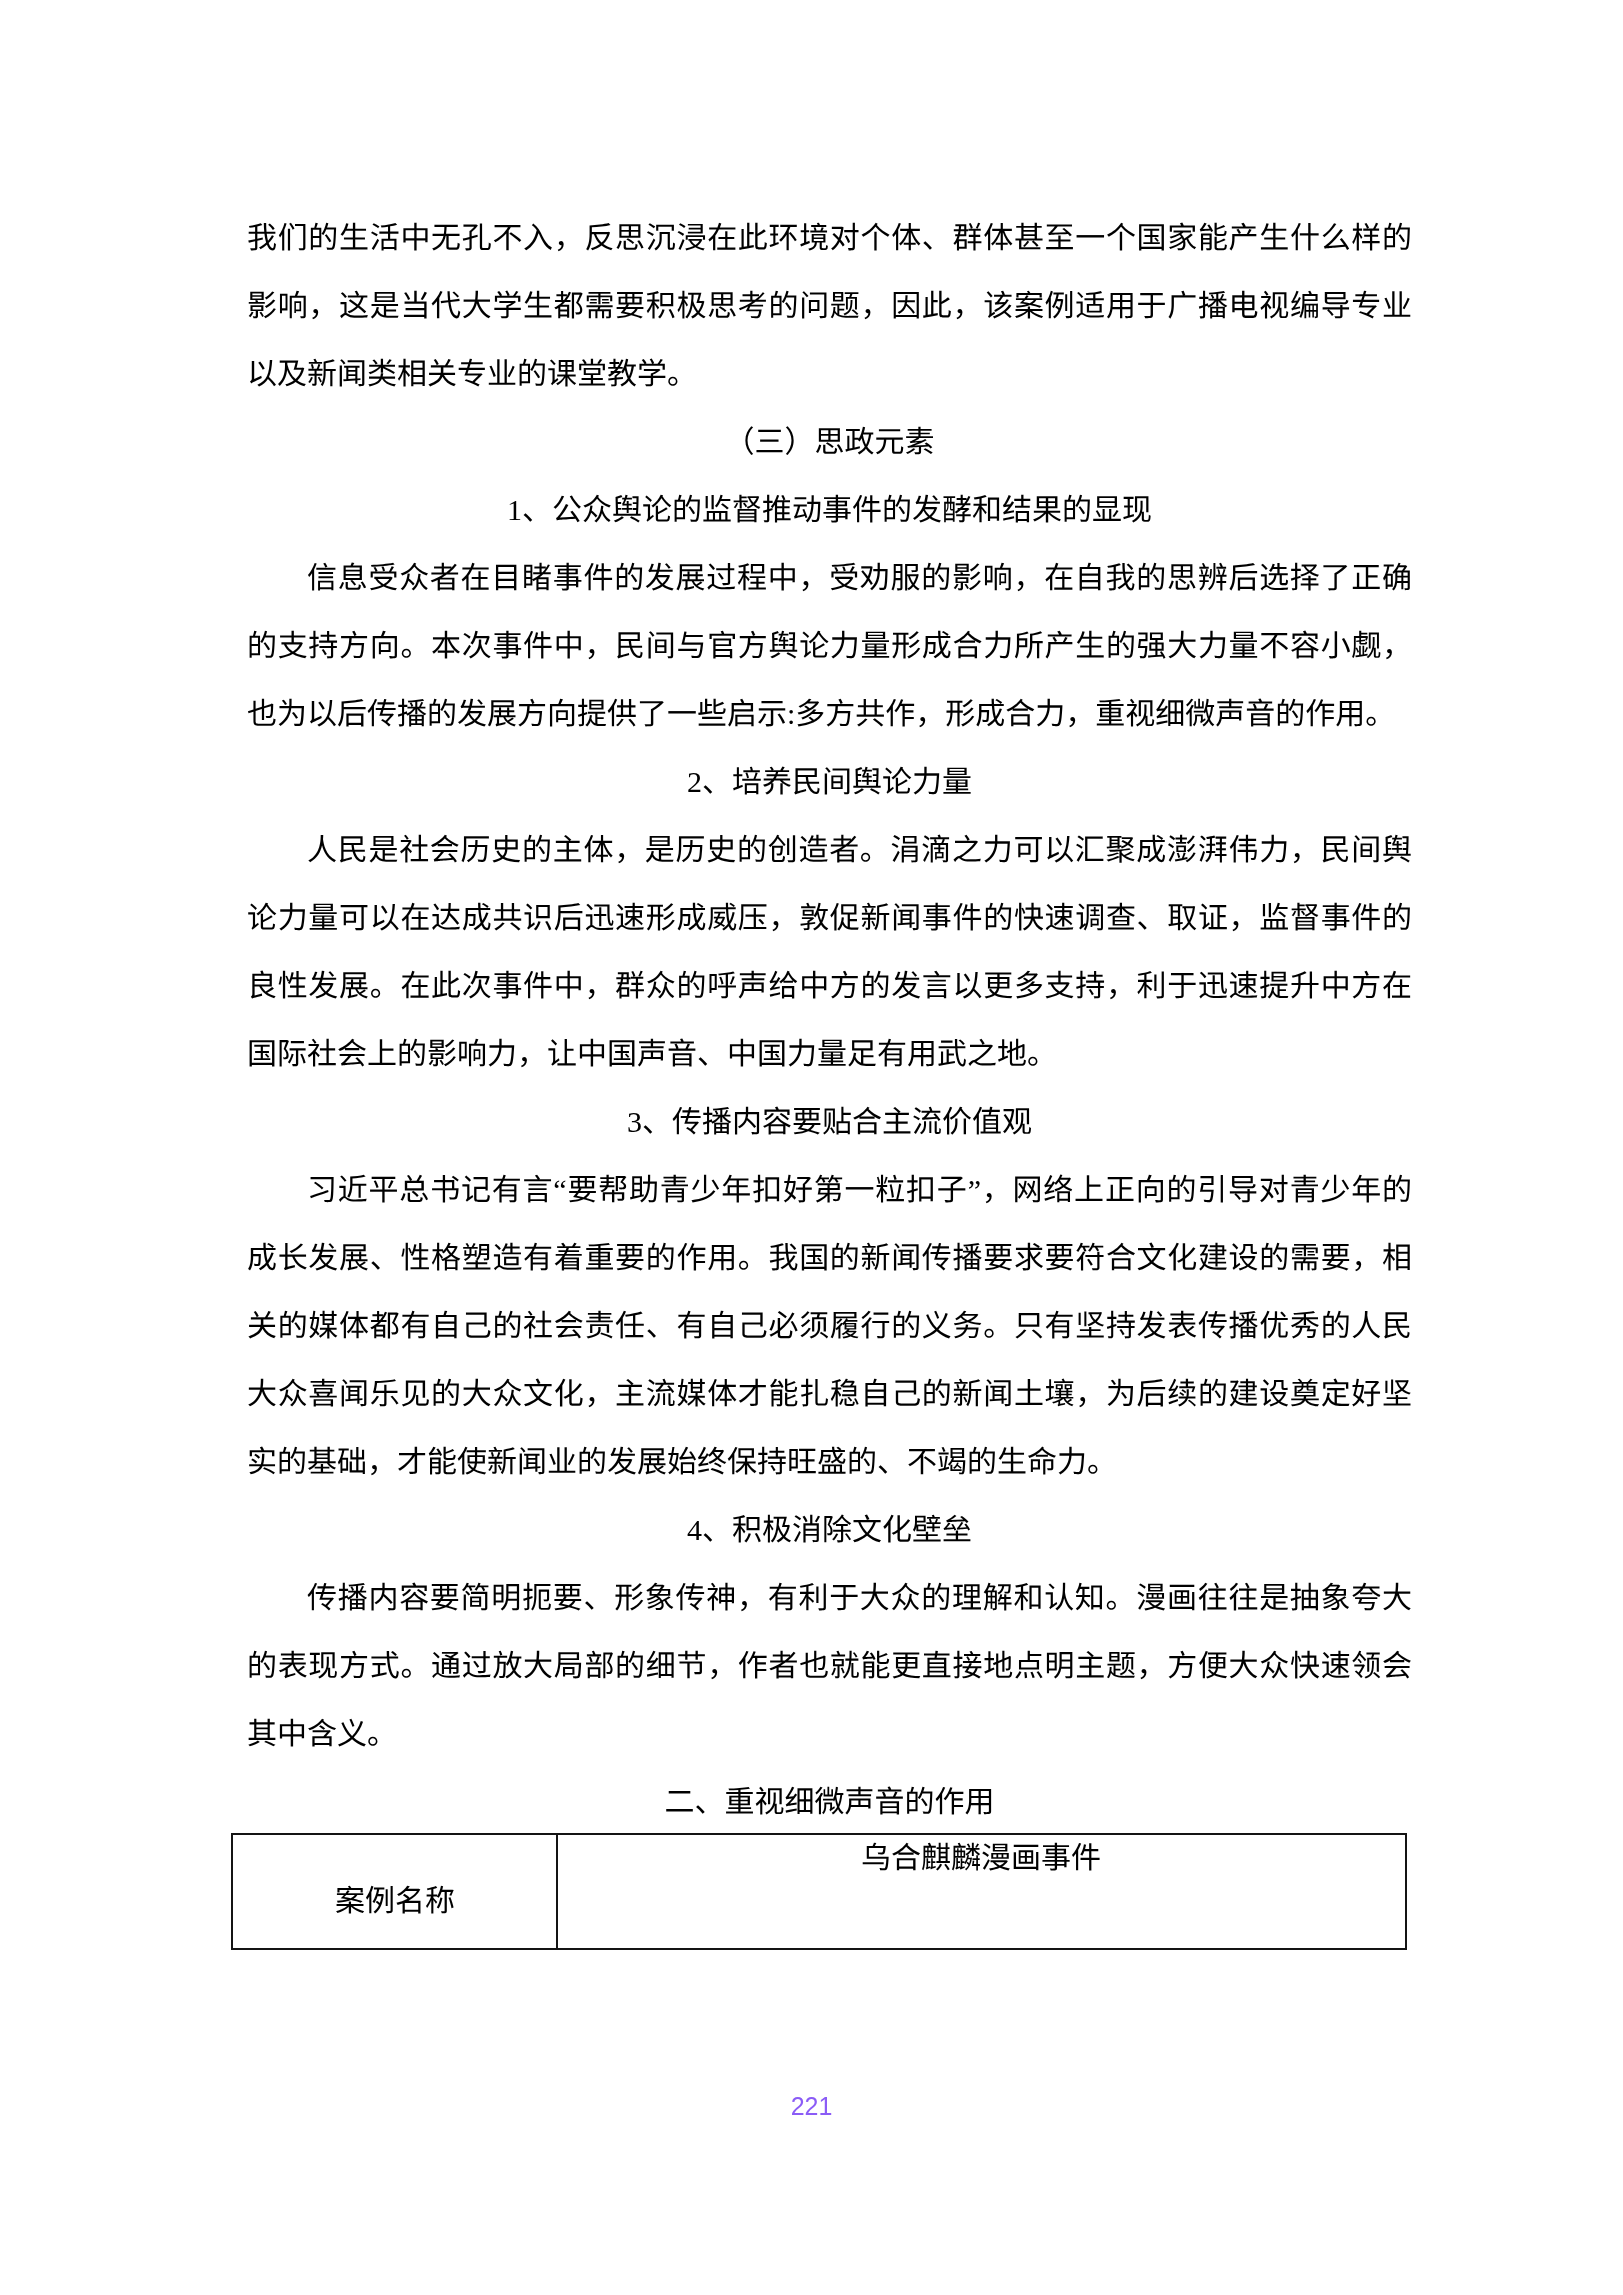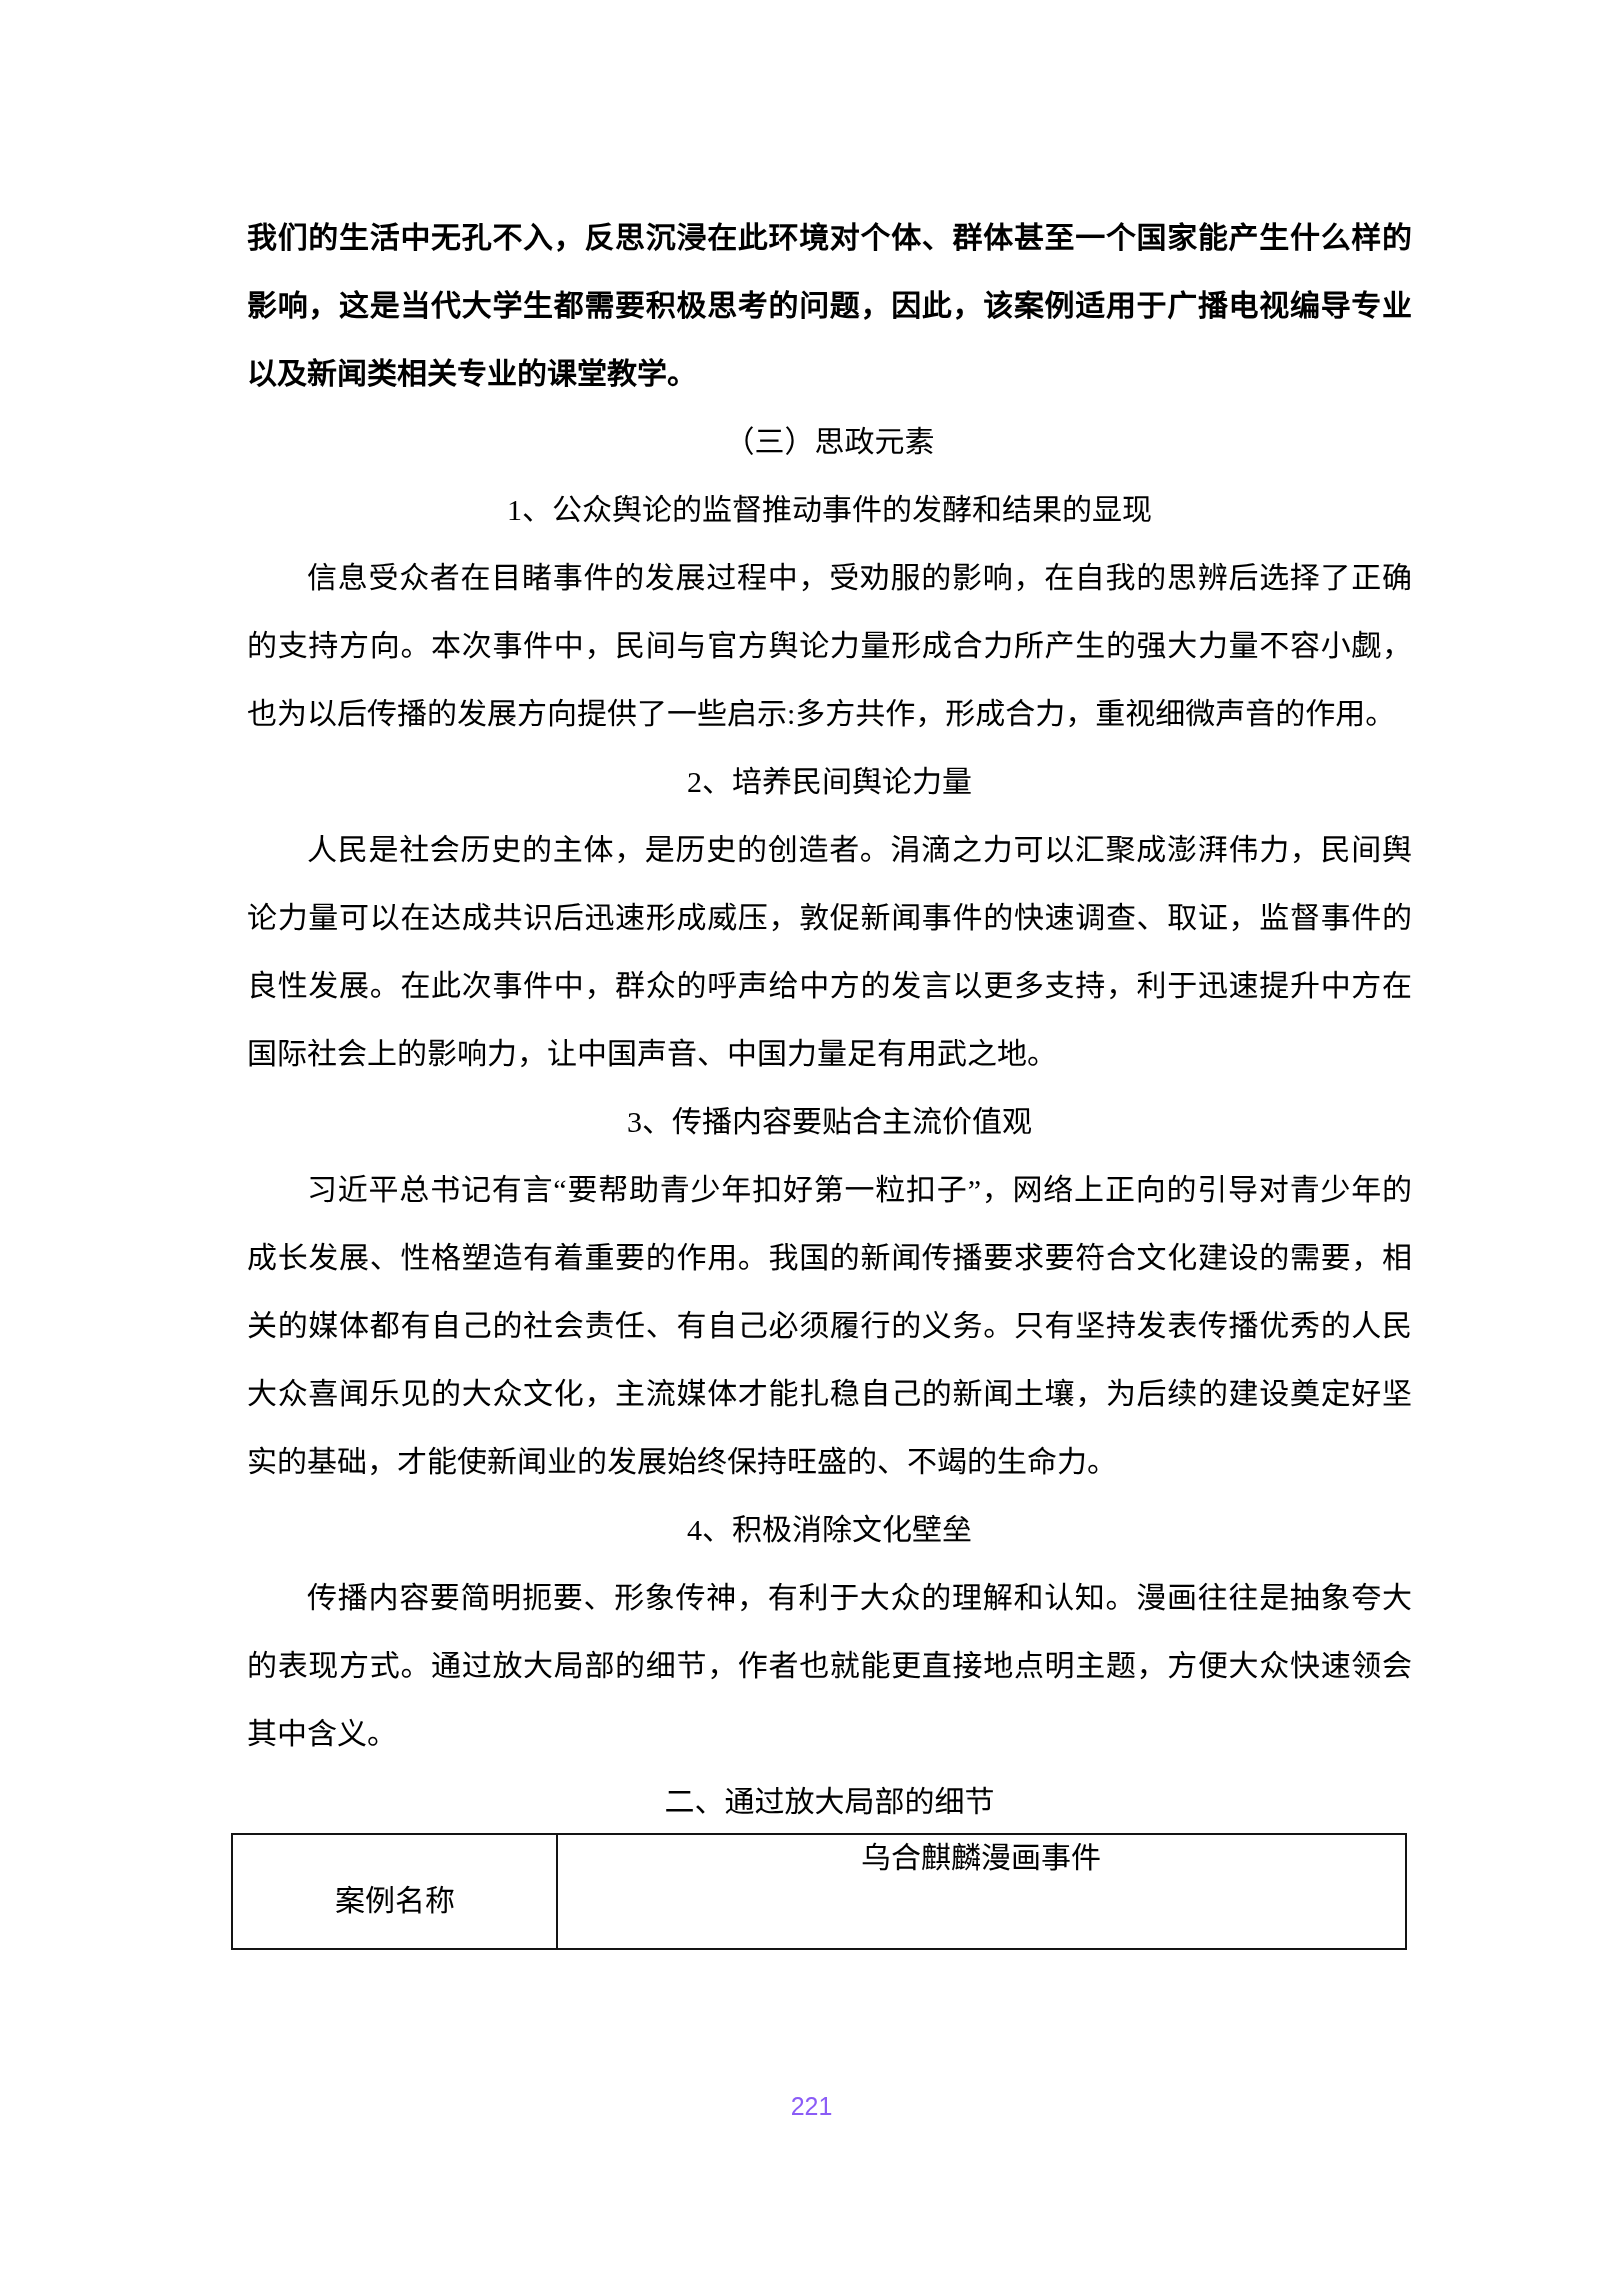--- a/index.html
+++ b/index.html
@@ -23,21 +23,20 @@
     width: 1165px;
     font-size: 30px;
     line-height: 68px;
   }
   .content p {
     margin: 0;
     padding: 0;
   }
   p.jcont {
     text-align: justify;
-    font-weight: bold;
   }
   p.jbody {
     text-align: justify;
     text-indent: 60px;
   }
   p.hd {
     text-align: center;
   }
   .ctable {
     position: absolute;
@@ -97,21 +96,21 @@
     <p class="jcont">我们的生活中无孔不入，反思沉浸在此环境对个体、群体甚至一个国家能产生什么样的影响，这是当代大学生都需要积极思考的问题，因此，该案例适用于广播电视编导专业以及新闻类相关专业的课堂教学。</p>
     <p class="hd">（三）思政元素</p>
     <p class="hd">1、公众舆论的监督推动事件的发酵和结果的显现</p>
     <p class="jbody">信息受众者在目睹事件的发展过程中，受劝服的影响，在自我的思辨后选择了正确的支持方向。本次事件中，民间与官方舆论力量形成合力所产生的强大力量不容小觑，也为以后传播的发展方向提供了一些启示:多方共作，形成合力，重视细微声音的作用。</p>
     <p class="hd">2、培养民间舆论力量</p>
     <p class="jbody">人民是社会历史的主体，是历史的创造者。涓滴之力可以汇聚成澎湃伟力，民间舆论力量可以在达成共识后迅速形成威压，敦促新闻事件的快速调查、取证，监督事件的良性发展。在此次事件中，群众的呼声给中方的发言以更多支持，利于迅速提升中方在国际社会上的影响力，让中国声音、中国力量足有用武之地。</p>
     <p class="hd">3、传播内容要贴合主流价值观</p>
     <p class="jbody">习近平总书记有言“要帮助青少年扣好第一粒扣子”，网络上正向的引导对青少年的成长发展、性格塑造有着重要的作用。我国的新闻传播要求要符合文化建设的需要，相关的媒体都有自己的社会责任、有自己必须履行的义务。只有坚持发表传播优秀的人民大众喜闻乐见的大众文化，主流媒体才能扎稳自己的新闻土壤，为后续的建设奠定好坚实的基础，才能使新闻业的发展始终保持旺盛的、不竭的生命力。</p>
     <p class="hd">4、积极消除文化壁垒</p>
     <p class="jbody">传播内容要简明扼要、形象传神，有利于大众的理解和认知。漫画往往是抽象夸大的表现方式。通过放大局部的细节，作者也就能更直接地点明主题，方便大众快速领会其中含义。</p>
-    <p class="hd">二、通过放大局部的细节</p>
+    <p class="hd">二、重视细微声音的作用</p>
   </div>
 
   <div class="ctable">
     <div class="vline"></div>
     <div class="cell-label">案例名称</div>
     <div class="cell-value">乌合麒麟漫画事件</div>
   </div>
 
   <div class="footer">221</div>
 

